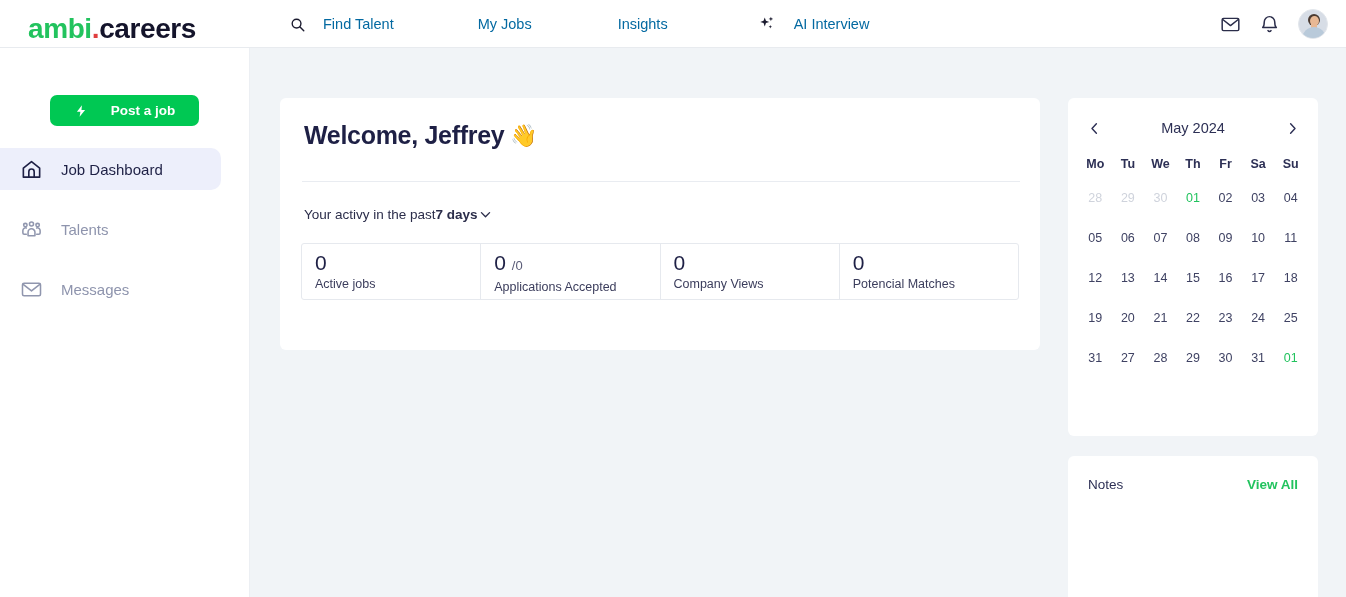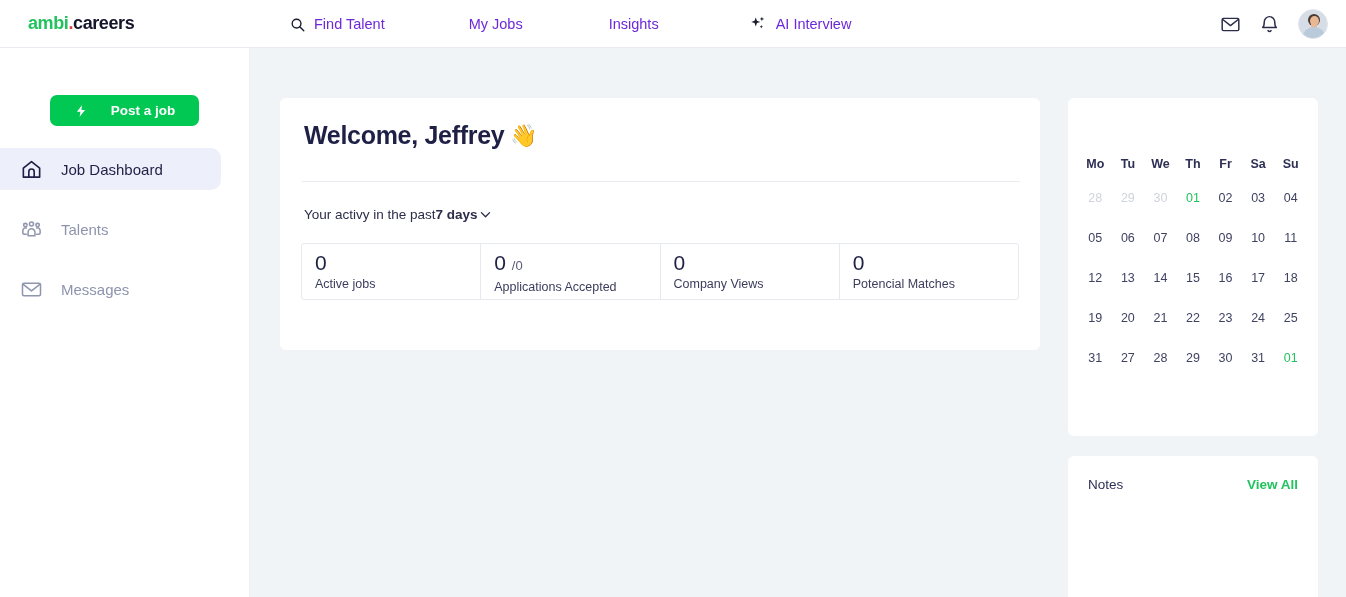--- a/index.html
+++ b/index.html
@@ -11,29 +11,29 @@
     background: #ffffff;
   }
   .app { position: relative; width: 1346px; height: 597px; background: #ffffff; }
 
   
   .topbar {
     position: absolute; left: 0; top: 0; width: 1346px; height: 48px;
     background: #ffffff; border-bottom: 1px solid #e8ebef;
     display: flex; align-items: center;
   }
-  .logo { position: absolute; left: 28px; top: 13px; font-size: 18px; font-weight: 700; letter-spacing: -0.4px; }
+  .logo { position: absolute; left: 28px; top: 13px; font-size: 28px; font-weight: 700; letter-spacing: -0.4px; }
   .logo .a { color: #22c35e; }
   .logo .dot { color: #e03e3e; }
   .logo .c { color: #14142b; }
 
   .navwrap { position: absolute; left: 290px; top: 0; height: 48px; display: flex; align-items: center; }
   .navitem {
-    display: flex; align-items: center; gap: 9px;
-    font-size: 14.5px; color: #6d28d9; cursor: pointer;
+    display: flex; align-items: center; gap: 18px;
+    font-size: 14.5px; color: #0369a1; cursor: pointer;
     height: 48px;
   }
   .nav-gap1 { margin-right: 84px; }
   .nav-gap2 { margin-right: 86px; }
   .nav-gap3 { margin-right: 90px; }
   .ico { display: inline-flex; align-items: center; justify-content: center; }
 
   .topright { position: absolute; right: 18px; top: 0; height: 48px; display: flex; align-items: center; gap: 18px; }
   .avatar {
     width: 30px; height: 30px; border-radius: 50%; overflow: hidden;
@@ -274,20 +274,33 @@
           <div class="lbl">Company Views</div>
         </div>
         <div class="stat">
           <div class="num">0</div>
           <div class="lbl">Potencial Matches</div>
         </div>
       </div>
     </div>
 
     <div class="cal-card">
+      <div class="cal-head">
+        <span class="cal-arrow">
+          <svg width="15" height="15" viewBox="0 0 24 24" fill="none" stroke="#2d3055" stroke-width="2.3" stroke-linecap="round" stroke-linejoin="round">
+              <path d="M15 4.5 L8 12 L15 19.5"></path>
+            </svg>
+        </span>
+        <span class="cal-title">May 2024</span>
+        <span class="cal-arrow">
+          <svg width="15" height="15" viewBox="0 0 24 24" fill="none" stroke="#2d3055" stroke-width="2.3" stroke-linecap="round" stroke-linejoin="round">
+              <path d="M9 4.5 L16 12 L9 19.5"></path>
+            </svg>
+        </span>
+      </div>
       <div class="cal-grid" id="cal-grid">
           <div class="dow">Mo</div>
           <div class="dow">Tu</div>
           <div class="dow">We</div>
           <div class="dow">Th</div>
           <div class="dow">Fr</div>
           <div class="dow">Sa</div>
           <div class="dow">Su</div>
           <div class="day muted">28</div>
           <div class="day muted">29</div>

